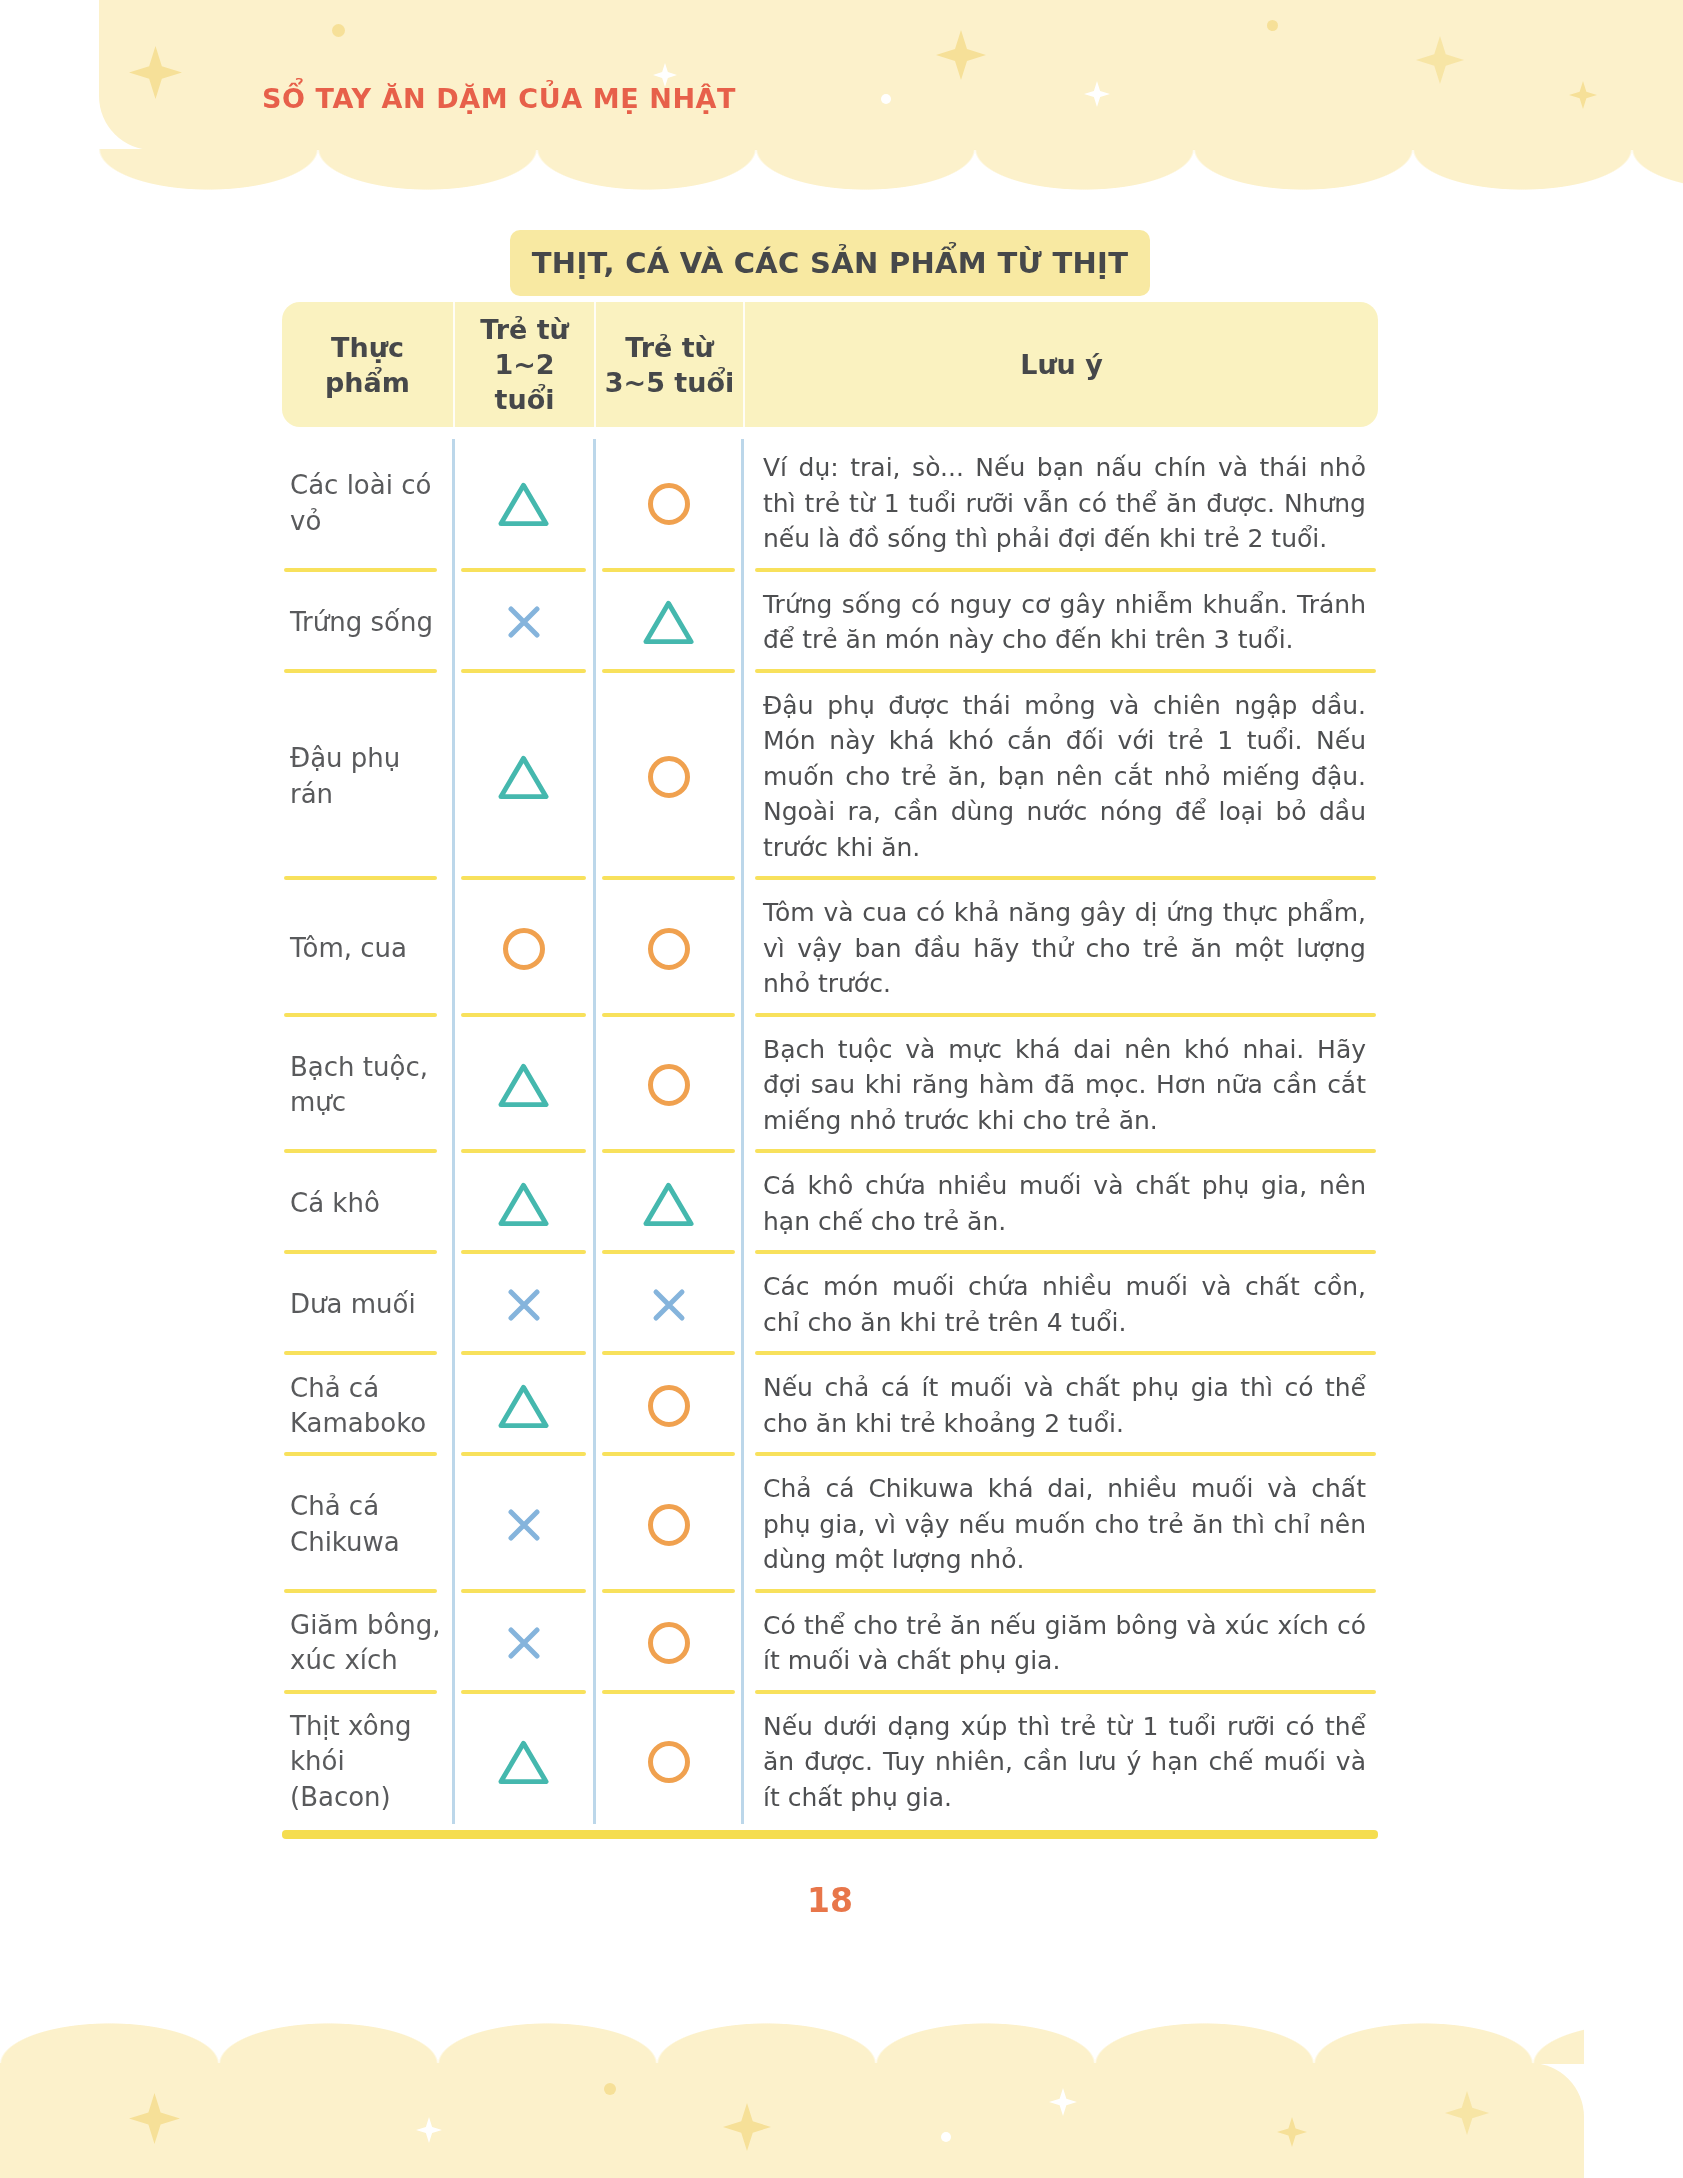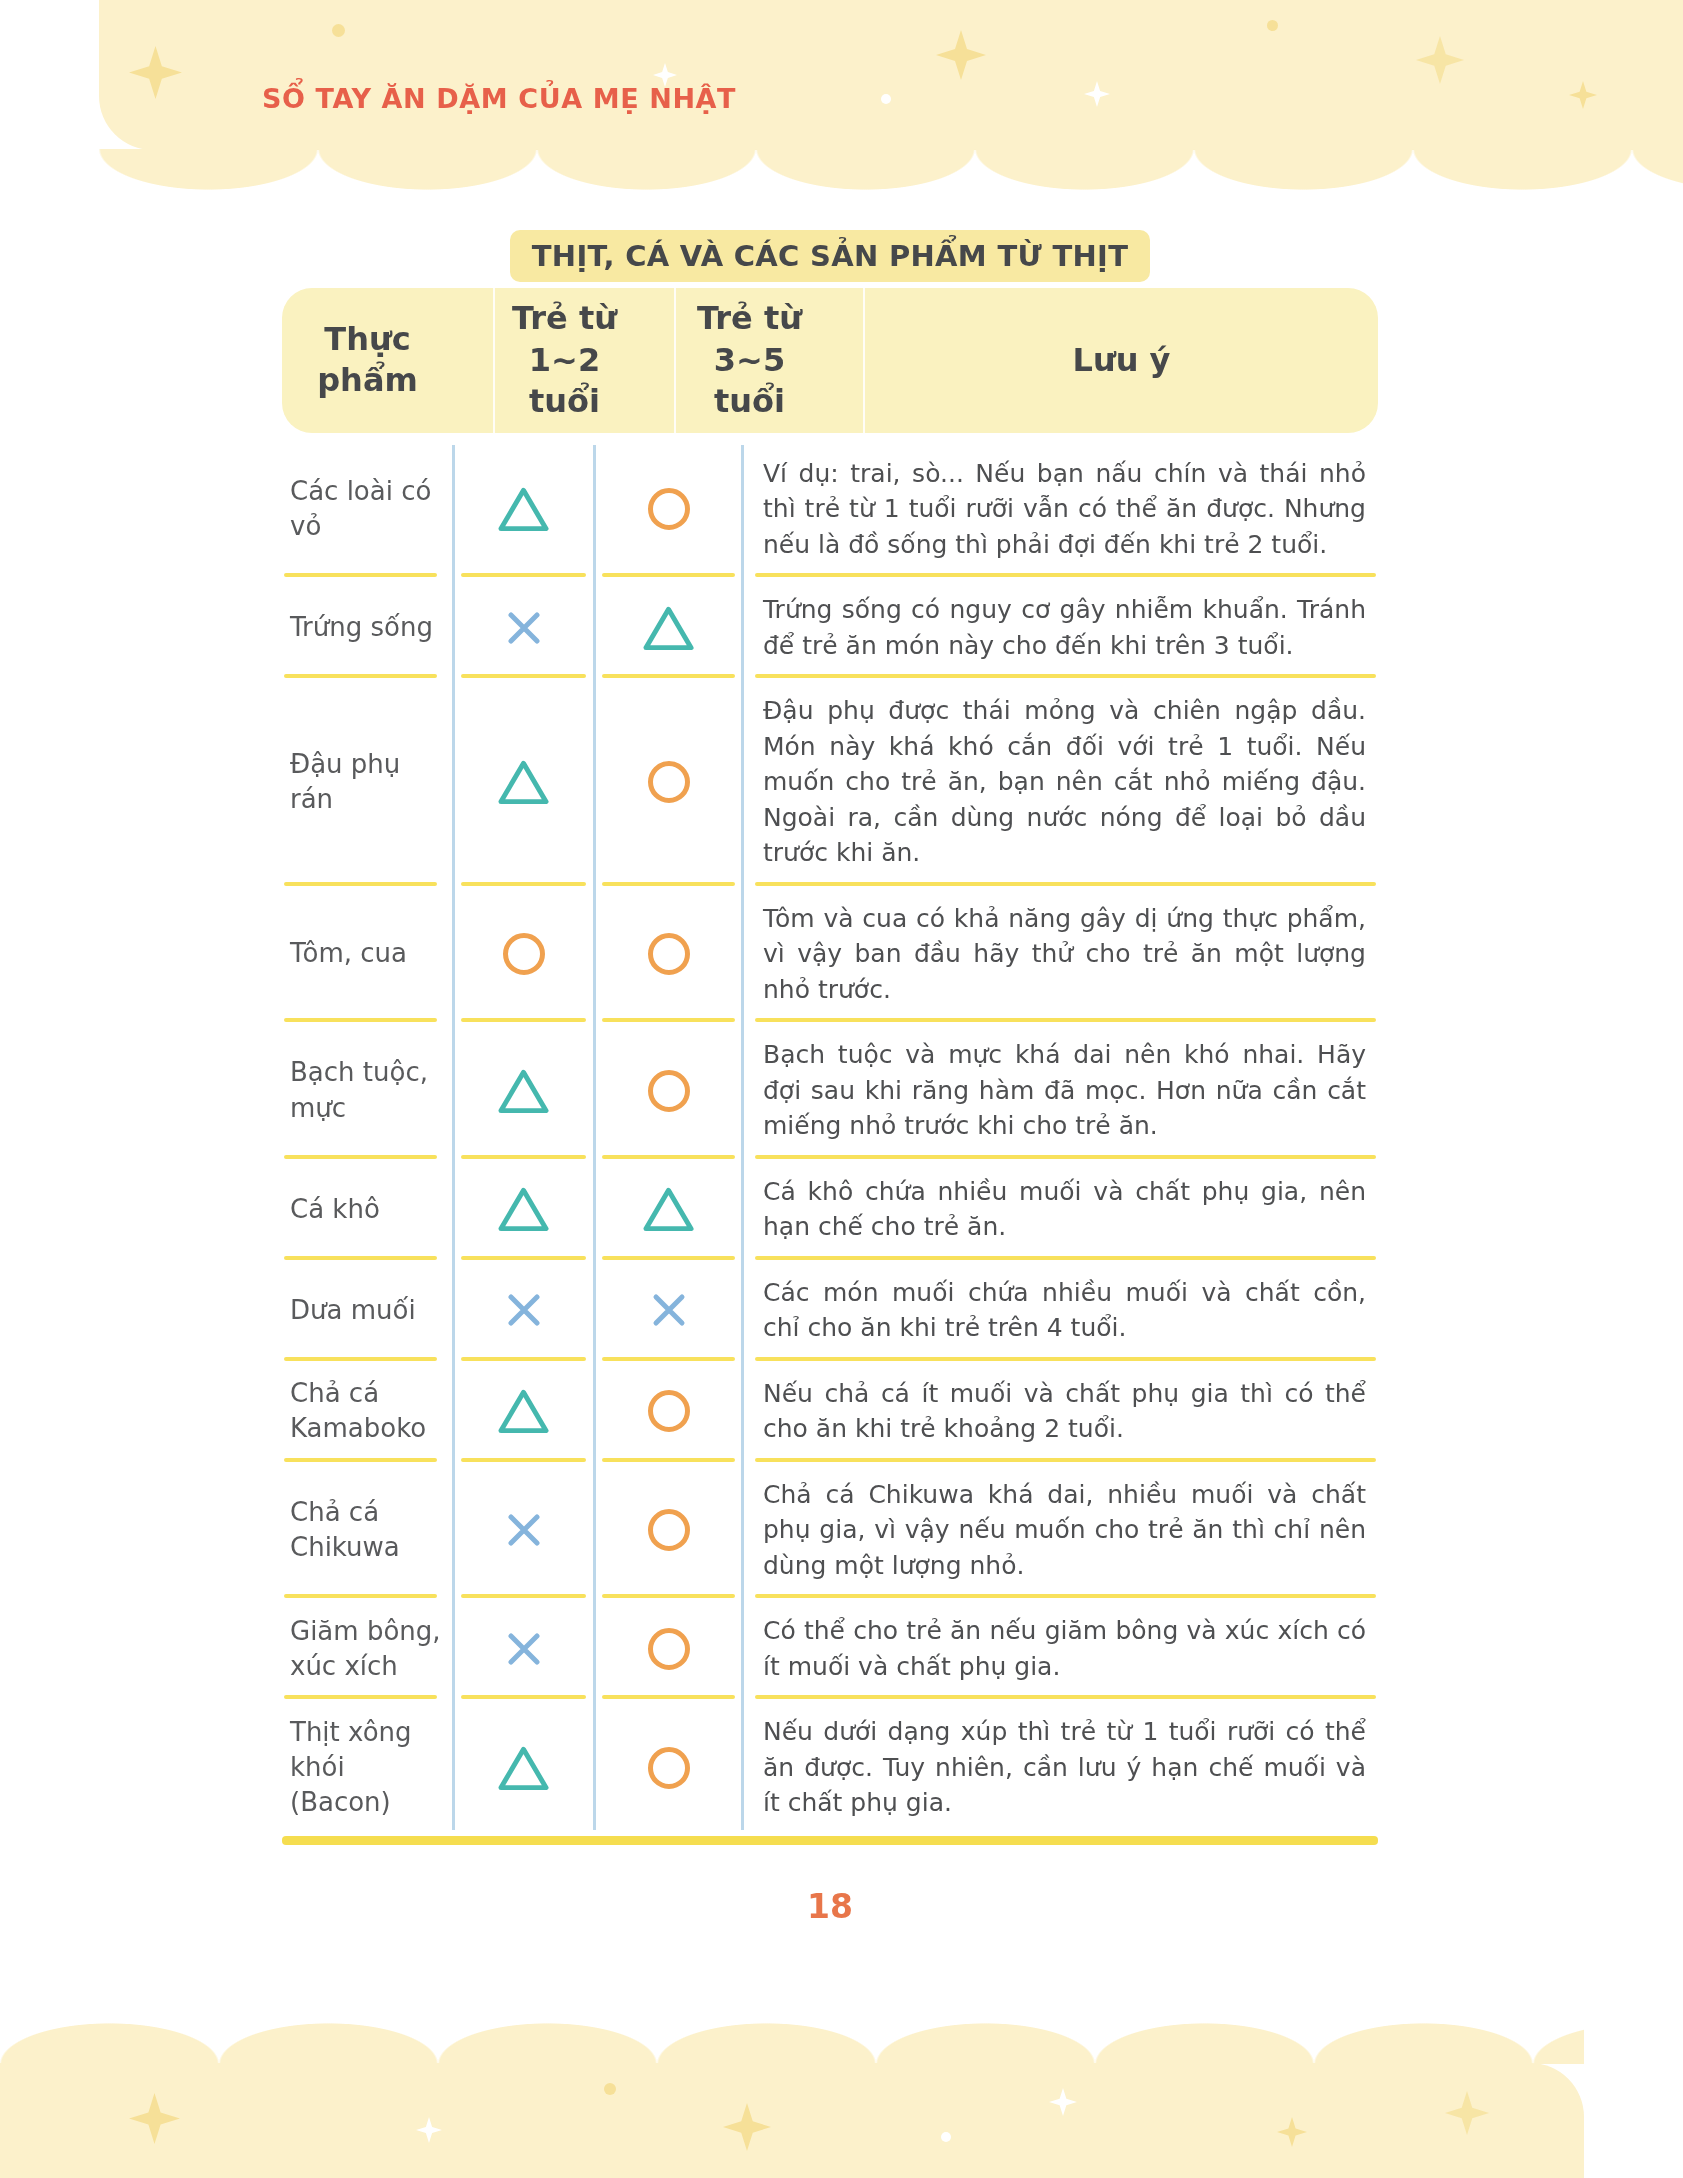--- a/index.html
+++ b/index.html
@@ -33,26 +33,26 @@
   .star.white{background:#ffffff;}
   .star.pale{opacity:.75;}
   .dot{position:absolute;border-radius:50%;background:var(--star);}
   .dot.white{background:#ffffff;}
 
   .book-title{position:absolute;left:163px;top:83px;font-size:27px;font-weight:bold;
     color:var(--header-title);letter-spacing:0.6px;white-space:nowrap;}
 
   
   .content{position:absolute;left:282px;top:230px;width:1096px;}
-  .pill{width:640px;height:52px;margin:0 auto;background:var(--pill-bg);border-radius:10px;
+  .pill{width:640px;height:66px;margin:0 auto;background:var(--pill-bg);border-radius:10px;
     display:flex;align-items:center;justify-content:center;font-size:29px;font-weight:bold;
     color:var(--text-dark);letter-spacing:0.3px;}
-  .thead{margin-top:6px;background:var(--header-bg);border-radius:30px;
+  .thead{margin-top:6px;background:var(--header-bg);border-radius:18px;
     display:grid;grid-template-columns:171px 141px 149px 1fr;min-height:103px;
-    font-weight:bold;font-size:32px;color:var(--text-dark);gap:40px;}
+    font-weight:bold;font-size:27px;color:var(--text-dark);}
   .th{display:flex;align-items:center;justify-content:center;text-align:center;
     line-height:1.3;padding:10px 6px;}
   .th:not(:first-child){border-left:2px solid rgba(255,255,255,.85);}
 
   .tbody{position:relative;margin-top:8px;}
   .vline{position:absolute;top:4px;bottom:6px;width:3px;background:var(--vline-blue);}
   .vline-1{left:170px;} .vline-2{left:311px;} .vline-3{left:459px;}
 
   .row{display:grid;grid-template-columns:171px 141px 149px 1fr;}
   .cell{position:relative;padding:15px 0;}

